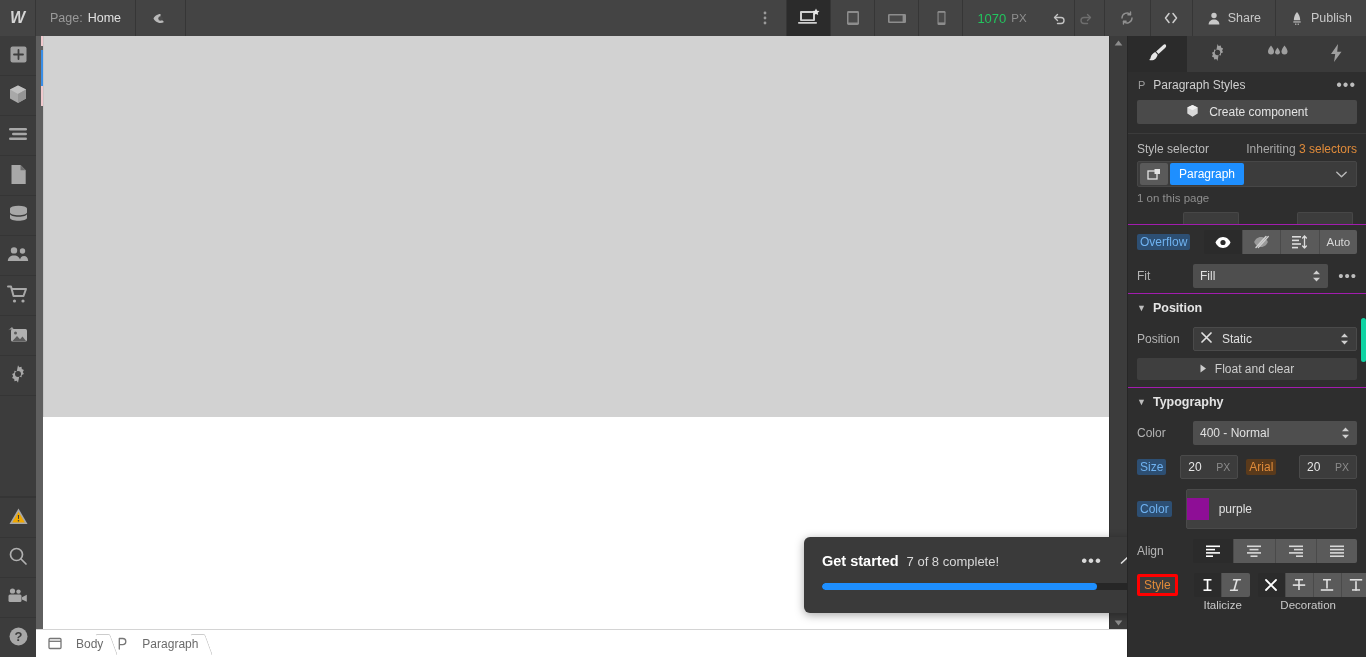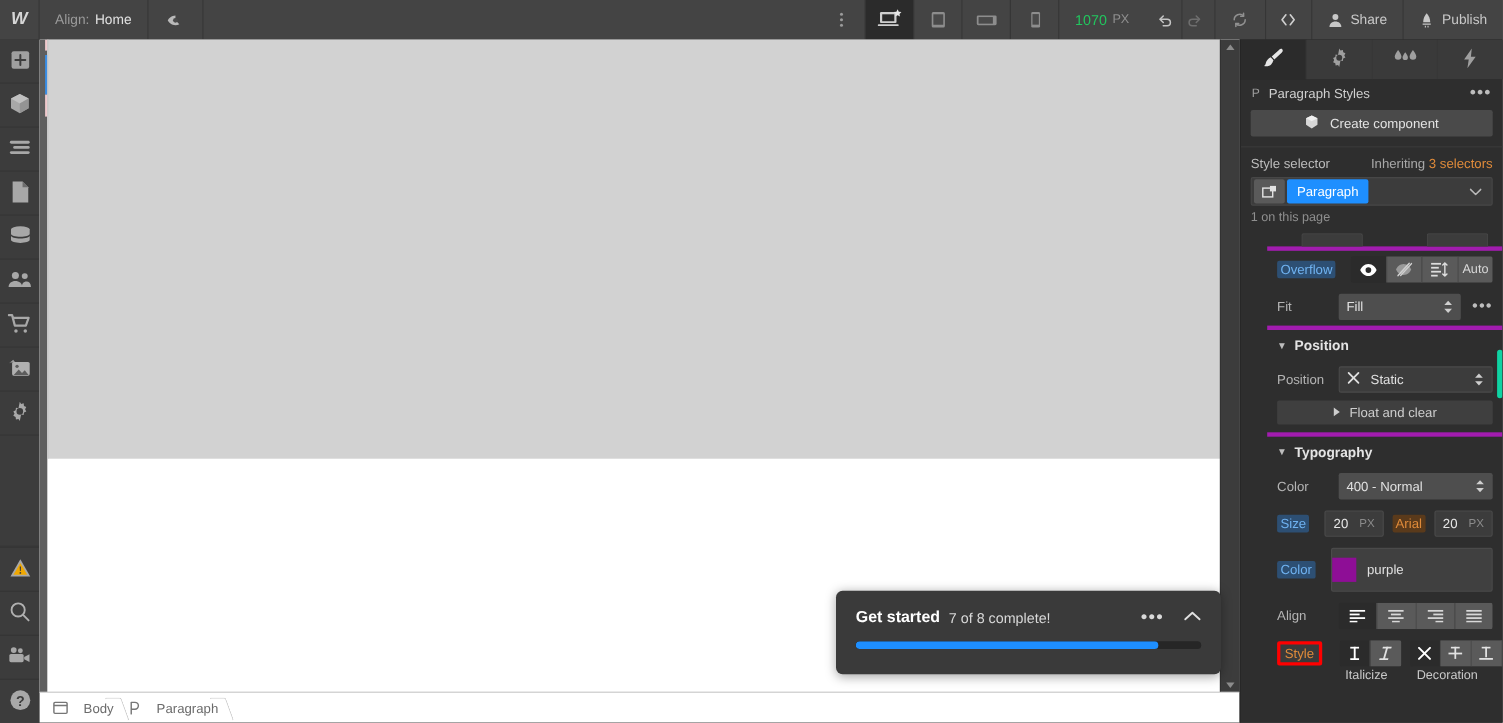--- a/index.html
+++ b/index.html
@@ -103,21 +103,21 @@
     width: 14px; height: 20px;
     border-right: 1px solid #cccccc; border-top: 1px solid #cccccc;
     transform: skewX(20deg);
     border-radius: 2px;
     pointer-events: none;
   }
   .crumb-ico { color:#767676; display:flex; align-items:center; }
 
   
   .getstarted {
-    position: absolute; left: 760px; top: 537px; width: 350px; height: 76px;
+    position: absolute; left: 804px; top: 537px; width: 350px; height: 76px;
     background: #3a3a3a; border-radius: 6px;
     box-shadow: 0 2px 10px rgba(0,0,0,0.35);
     padding: 16px 18px 0 18px;
   }
   .gs-row { display: flex; align-items: center; }
   .gs-title { color: #ffffff; font-size: 14.5px; font-weight: bold; }
   .gs-sub { color: #d8d8d8; font-size: 13px; margin-left: 8px; }
   .gs-actions { margin-left: auto; display: flex; align-items: center; gap: 18px; }
   .gs-dots { color: #d9d9d9; font-size: 17px; letter-spacing: 1px; cursor: pointer; line-height: 10px; }
   .gs-chev { cursor: pointer; }
@@ -174,21 +174,21 @@
   }
   .rp-caret { margin-left: auto; padding-right: 7px; color: #b9b9b9; cursor: pointer; }
   .rp-onpage { padding: 5px 9px 8px 9px; color: #8f8f8f; font-size: 11.5px; }
 
   
   .rp-cut { position: relative; height: 12px; margin: 0 9px; }
   .rp-cut .box { position: absolute; top: 0; height: 12px; background: #3c3c3c; border:1px solid #474747; border-bottom:none; border-radius: 2px 2px 0 0; }
   .rp-cut .b1 { left: 46px; width: 56px; }
   .rp-cut .b2 { left: 160px; width: 56px; }
 
-  .rp-sec { border-top: 4px solid #a21caf; margin-left: 24px; }
+  .rp-sec { border-top: 1px solid #a21caf; }
 
   .row { display: flex; align-items: center; padding: 5px 9px; gap: 8px; min-height: 30px; }
   .row .rlabel { width: 48px; flex-shrink: 0; font-size: 12px; color: #b4b4b4; }
   .rlabel.tagblue { background:#2d4f73; color:#6fb2f0; border-radius:2px; padding:1px 3px; width:auto; margin-right: 6px;}
   .rlabel.tagorange { background:#5a3a1b; color:#e08b3a; border-radius:2px; padding:1px 3px; width:auto; margin-right: 6px;}
   .rlabel.tagorange-hl { color:#e08b3a; }
 
   .segbtns { display: flex; flex: 1; border-radius: 2px; overflow: hidden; }
   .segbtn {
     flex: 1; height: 24px; background: #5a5a5a; display: flex; align-items: center;
@@ -261,21 +261,21 @@
 </style>
 </head>
 <body>
 
 <div class="app">
 
   <div class="topbar">
     <div class="tb-cell tb-logo">W</div>
 
     <div class="tb-cell tb-page">
-      <span class="lbl">Align:</span>
+      <span class="lbl">Page:</span>
       <span class="val">Home</span>
     </div>
 
     <div class="tb-cell tb-eye">
       <span class="tb-ico">
         <svg width="17" height="17" viewBox="0 0 17 17">
             <path d="M8.5 4C5 4 2.3 6.6 1.5 8.5c.8 1.9 3.5 4.5 7 4.5 1.3 0 2.5-.36 3.5-.93L8.5 8.5V4z" fill="#b9b9b9"></path>
             <circle cx="8.5" cy="8.5" r="2.2" fill="#4a4a4a"></circle>
           </svg>
       </span>

